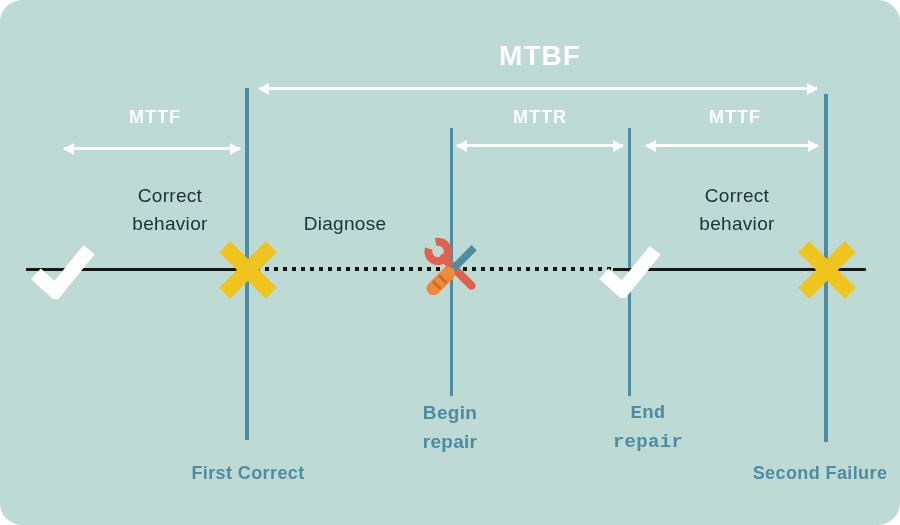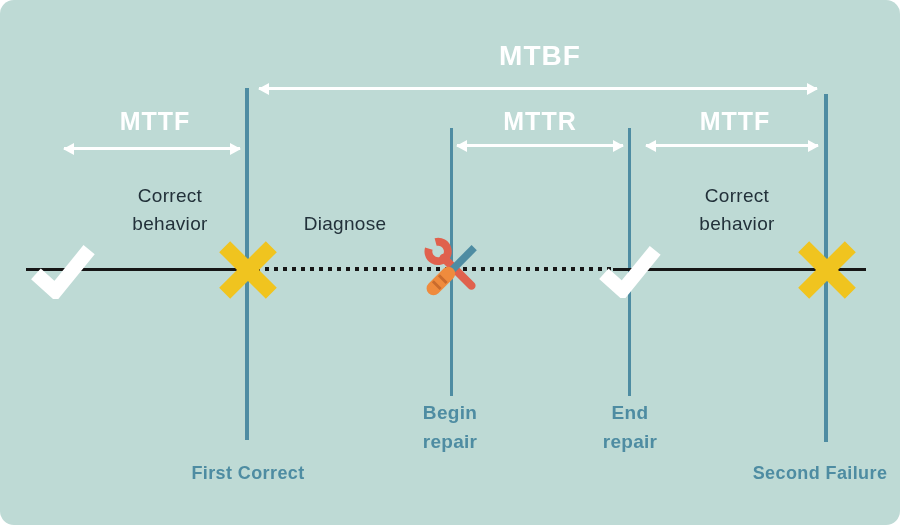--- a/index.html
+++ b/index.html
@@ -6,21 +6,21 @@
     margin: 0;
     padding: 0;
     background: #ffffff;
     font-family: "Liberation Sans", sans-serif;
   }
   .canvas {
     position: relative;
     width: 900px;
     height: 525px;
     background: #bedad5;
-    border-radius: 14px;
+    border-radius: 22px;
     overflow: hidden;
   }
   .vline {
     position: absolute;
     background: #4e8ca2;
   }
   .vline.thick { width: 4px; }
   .vline.thin  { width: 3px; }
 
   .harrow {
@@ -37,21 +37,21 @@
     border-top: 6px solid transparent;
     border-bottom: 6px solid transparent;
   }
   .harrow::before { left: -1px;  border-right: 11px solid #ffffff; }
   .harrow::after  { right: -1px; border-left: 11px solid #ffffff; }
 
   .metric {
     position: absolute;
     color: #ffffff;
     font-weight: 700;
-    font-size: 25px;
+    font-size: 18px;
     letter-spacing: 1px;
     text-align: center;
     width: 120px;
   }
   .metric.big { font-size: 28px; }
 
   .phase {
     position: absolute;
     color: #22313a;
     font-size: 19px;
@@ -147,18 +147,18 @@
     </svg>
   </div>
 
   <div class="icon-wrap" style="left:793px; top:236px; width:68px; height:68px;">
     <svg viewBox="0 0 70 70">
       <path d="M11 11 L59 59 M59 11 L11 59" fill="none" stroke="#f0c41f" stroke-width="16" stroke-linecap="butt"></path>
     </svg>
   </div>
 
   <div class="event-label" style="left:412px; top:399px; width:76px;">Begin repair</div>
-  <div class="event-label" style="left:592px; top:399px; width:76px;">End repair</div>
+  <div class="event-label" style="left:610px; top:399px; width:76px;font-family:Liberation Mono, monospace;">End repair</div>
 
   <div class="failure-label" style="left:158px; top:463px; width:180px;">First Correct</div>
   <div class="failure-label" style="left:725px; top:463px; width:190px;">Second Failure</div>
 
 </div>
 
 </body></html>

